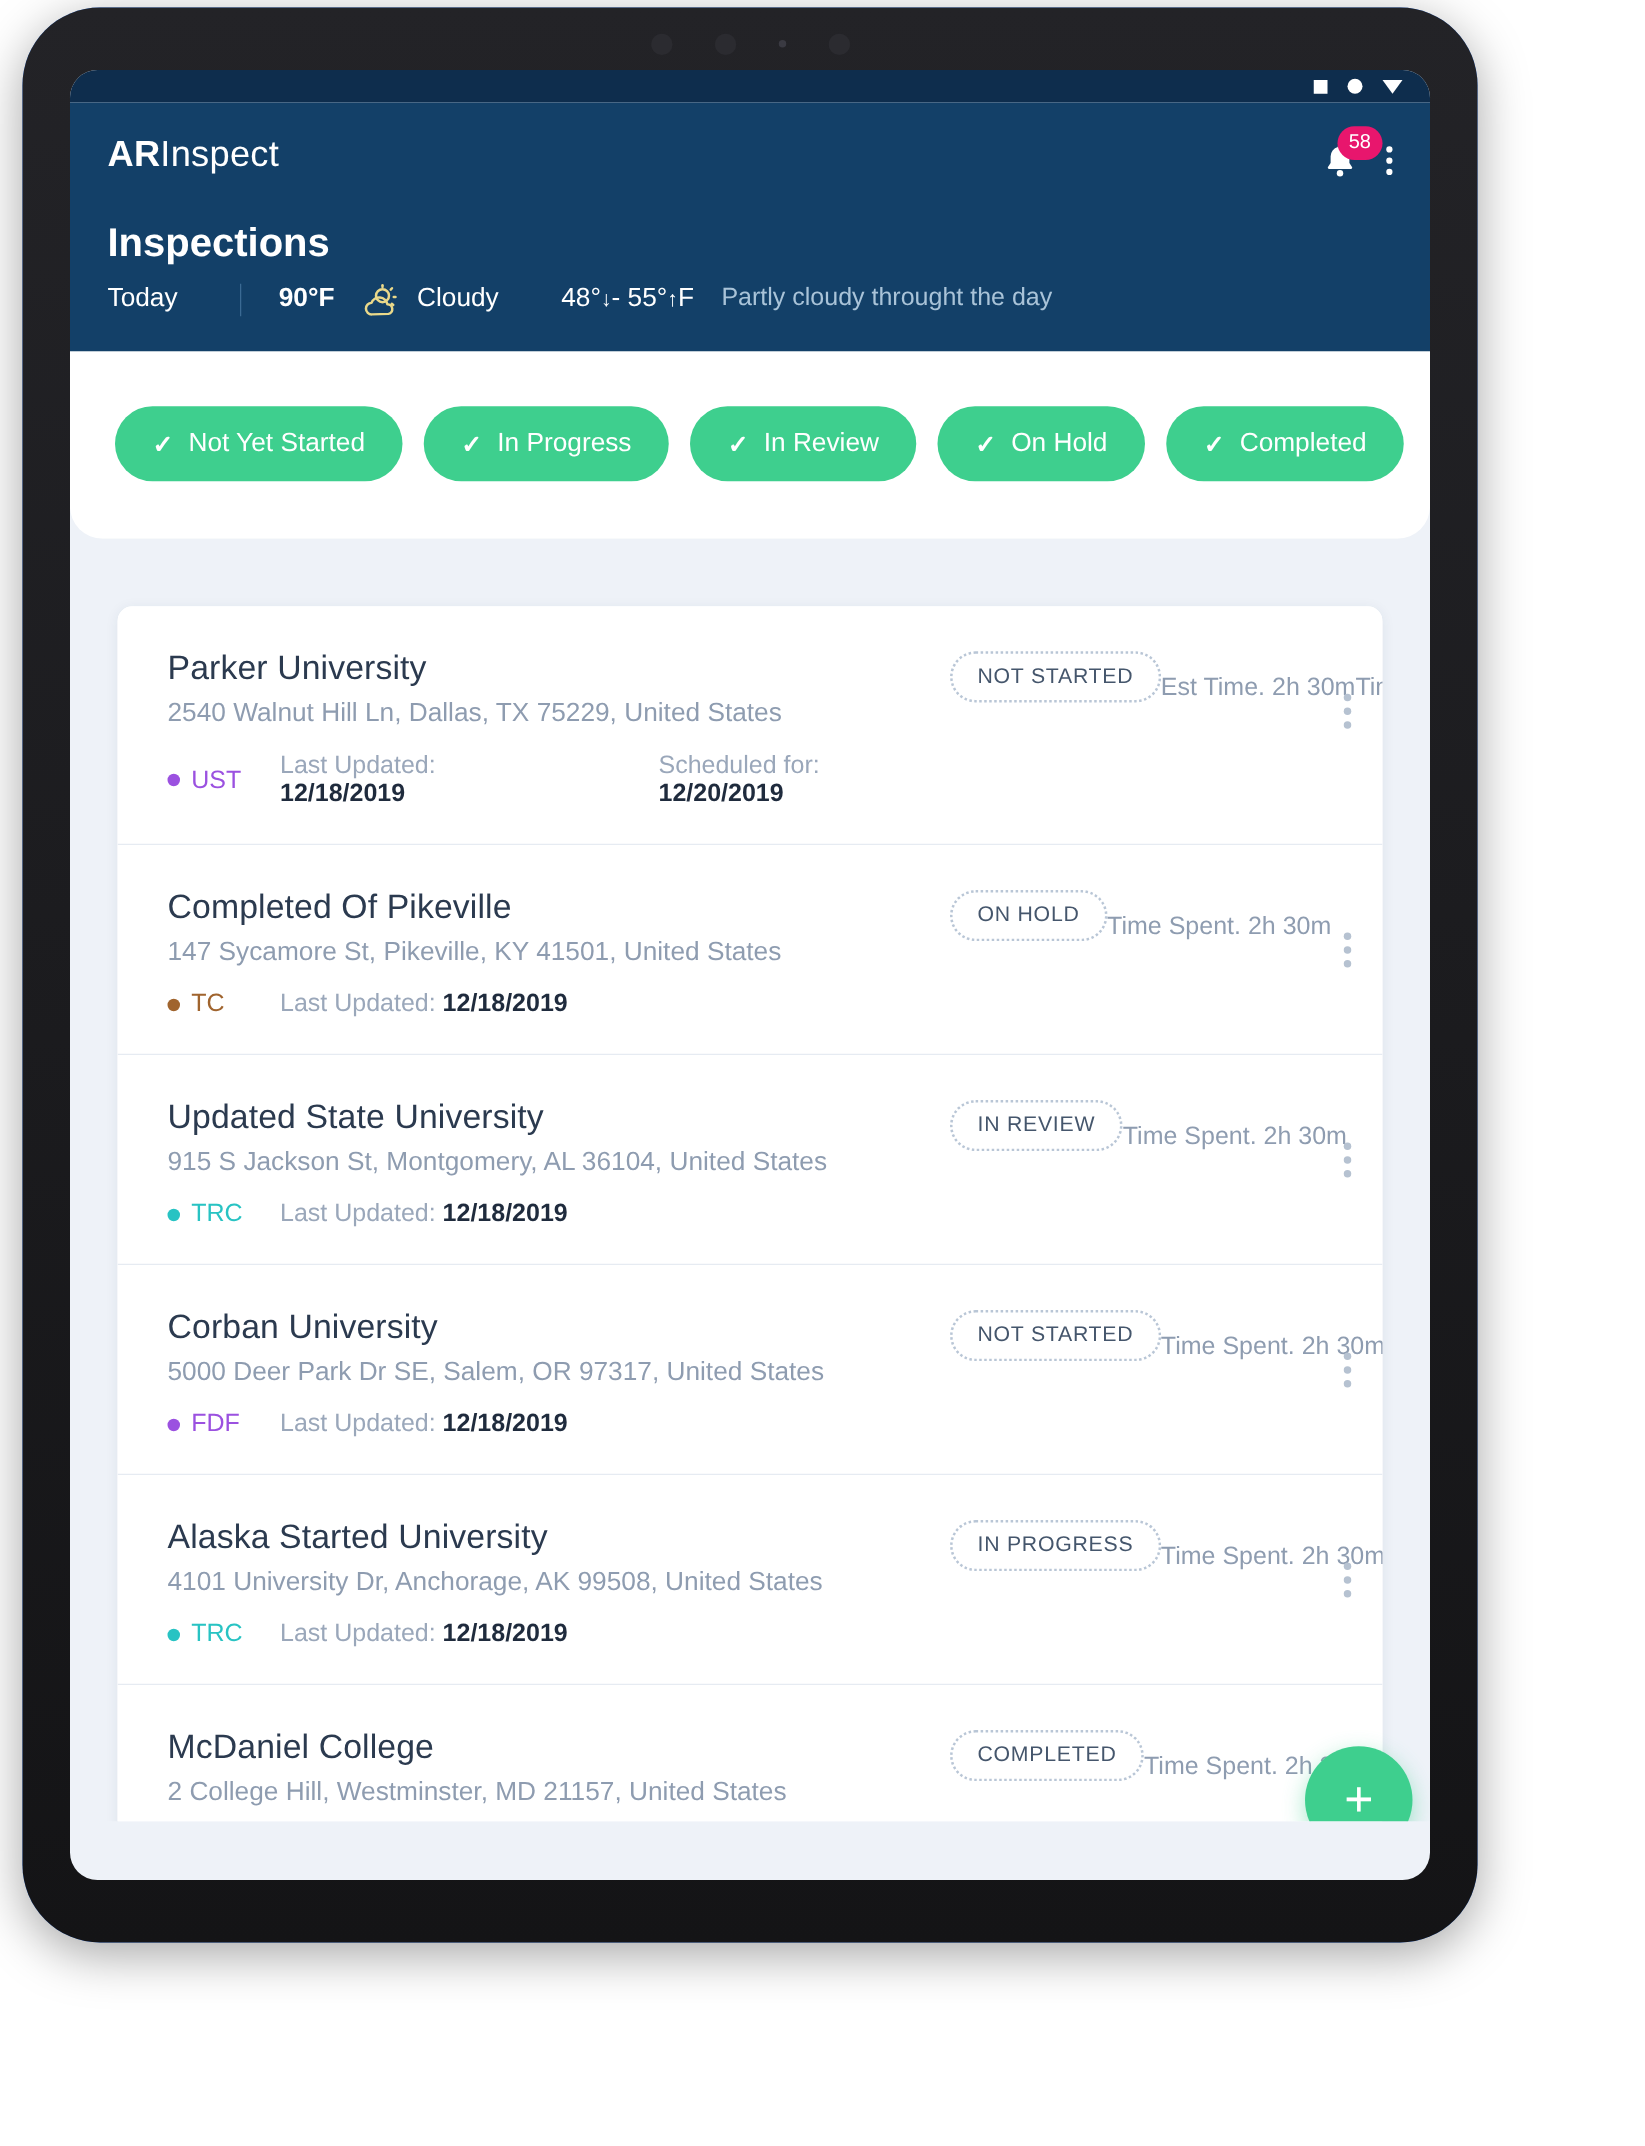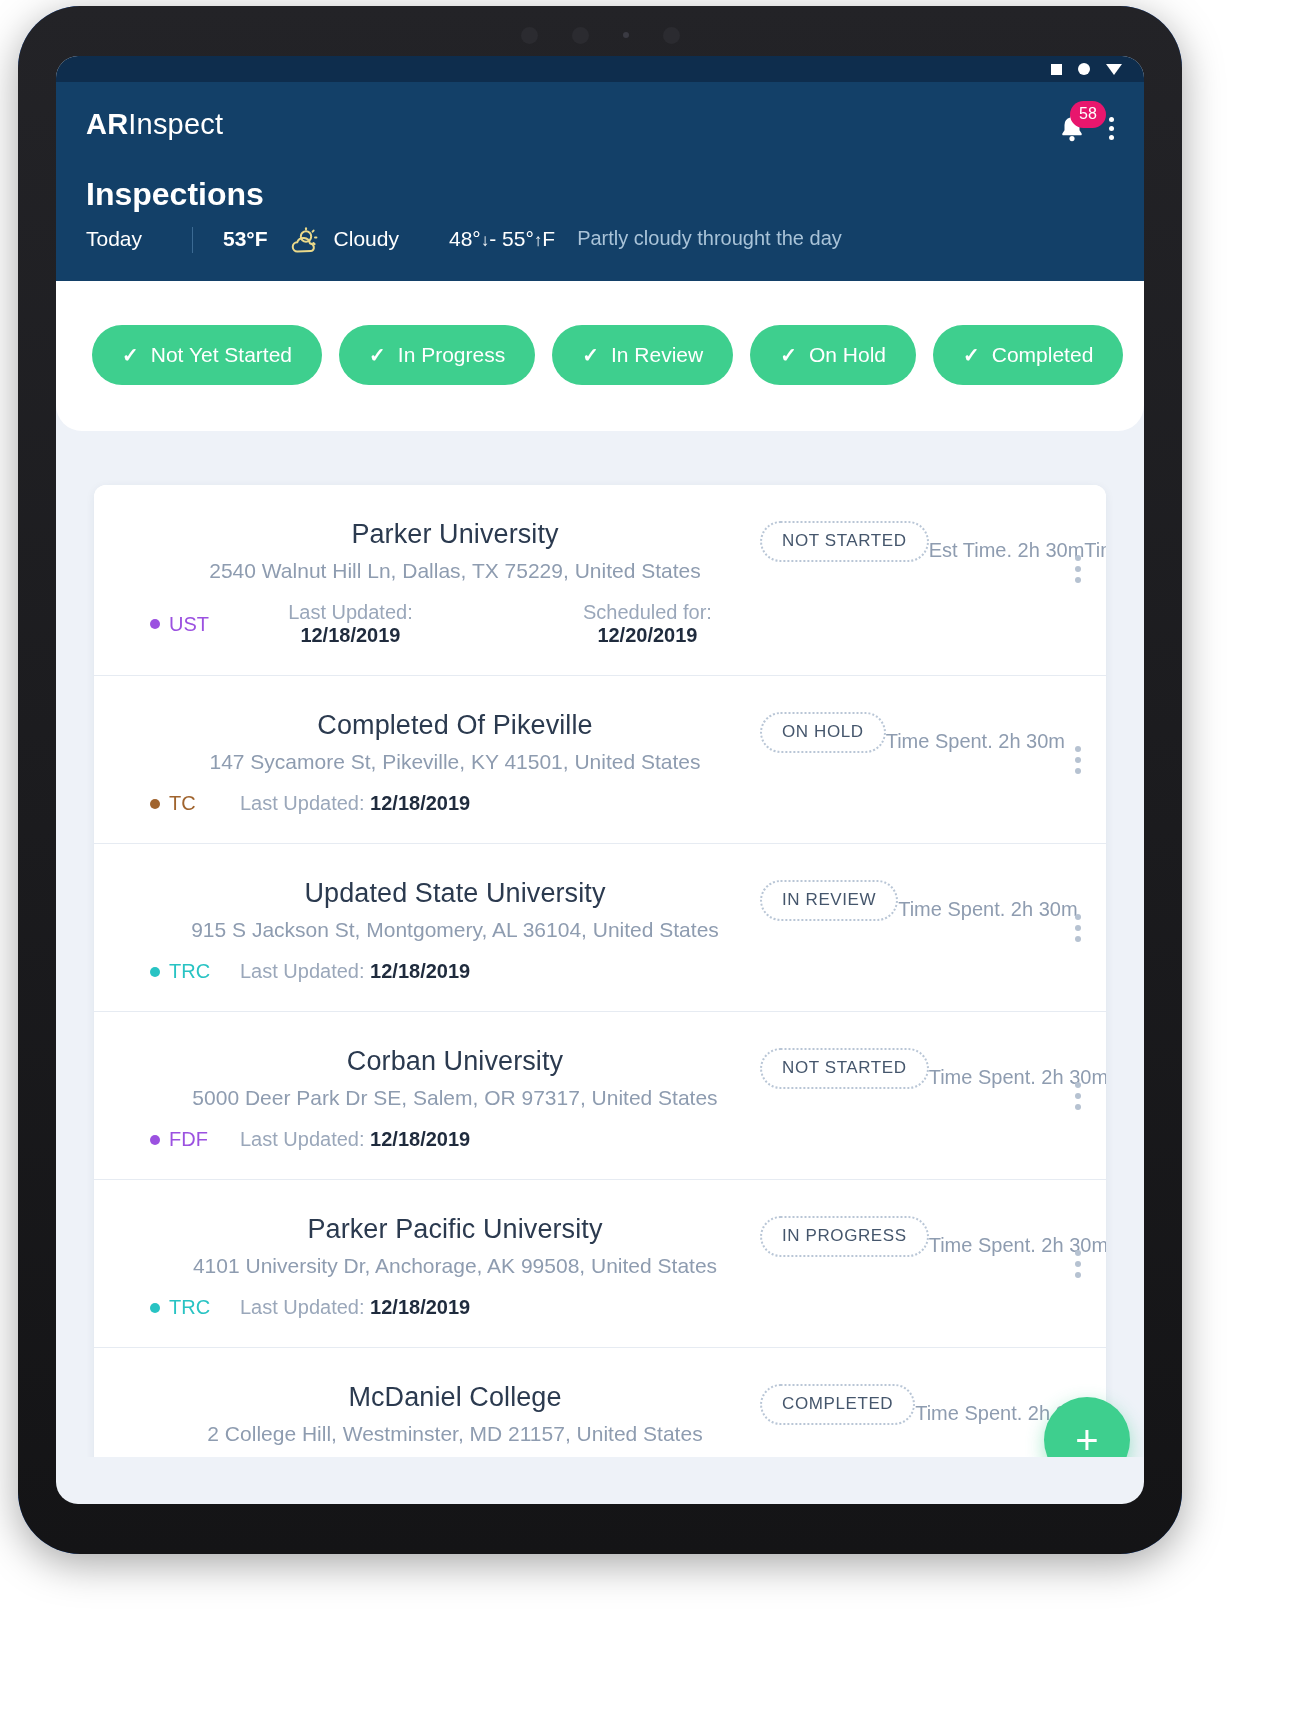--- a/index.html
+++ b/index.html
@@ -148,21 +148,21 @@
   }
   .insp-row {
     display: flex;
     align-items: flex-start;
     padding: 34px 0 28px 0;
     border-bottom: 1px solid #e6ebf2;
     position: relative;
     background: #fff;
   }
   .insp-row:last-child { border-bottom: none; }
-  .insp-main { flex: 1; padding-left: 56px; text-align: center; }
+  .insp-main { flex: 1; padding-left: 40px; }
   .insp-name {
     font-size: 27px;
     color: #2b3a4f;
     font-weight: 400;
     letter-spacing: .1px;
   }
   .insp-addr {
     font-size: 21px;
     color: #8e9cb0;
     margin-top: 9px;
@@ -269,21 +269,21 @@
             <i></i>
           </div>
         </div>
       </div>
 
       <div class="page-title">Inspections</div>
 
       <div class="weather-row">
         <span class="w-today">Today</span>
         <span class="w-sep"></span>
-        <span class="w-temp">53°F</span>
+        <span class="w-temp">90°F</span>
         <span class="wicon">
           <svg width="34" height="28" viewBox="0 0 34 28">
             <circle cx="16" cy="9.5" r="5.2" fill="none" stroke="#ead98a" stroke-width="2"></circle>
             <g stroke="#ead98a" stroke-width="2" stroke-linecap="round">
               <line x1="16" y1="1.2" x2="16" y2="2.6"></line>
               <line x1="23.6" y1="3.6" x2="22.6" y2="4.7"></line>
               <line x1="26.4" y1="10.6" x2="25" y2="10.6"></line>
               <line x1="24.6" y1="17" x2="23.4" y2="16"></line>
             </g>
             <path d="M7.5 24.5a4.6 4.6 0 0 1-.3-9.2 6.6 6.6 0 0 1 12.7 1.1 3.9 3.9 0 0 1 .9 7.7z" fill="none" stroke="#ead98a" stroke-width="2" stroke-linejoin="round"></path>
@@ -407,21 +407,21 @@
               <div class="time-line"><span>Time Spent.</span> <span>2h 30m</span></div>
             </div>
             <div class="row-kebab">
               <i></i>
               <i></i>
               <i></i>
             </div>
           </div>
           <div class="insp-row">
             <div class="insp-main">
-              <div class="insp-name">Parker Pacific University</div>
+              <div class="insp-name">Alaska Started University</div>
               <div class="insp-addr">4101 University Dr, Anchorage, AK 99508, United States</div>
               <div class="insp-meta">
                 <span class="tag">
                   <span class="dot" style="background:#28c3c3"></span>
                   <span class="code" style="color:#28c3c3">TRC</span>
                 </span>
                 <span class="meta-item"><span>Last Updated:</span> <b>12/18/2019</b></span>
               </div>
             </div>
             <div class="insp-side">

